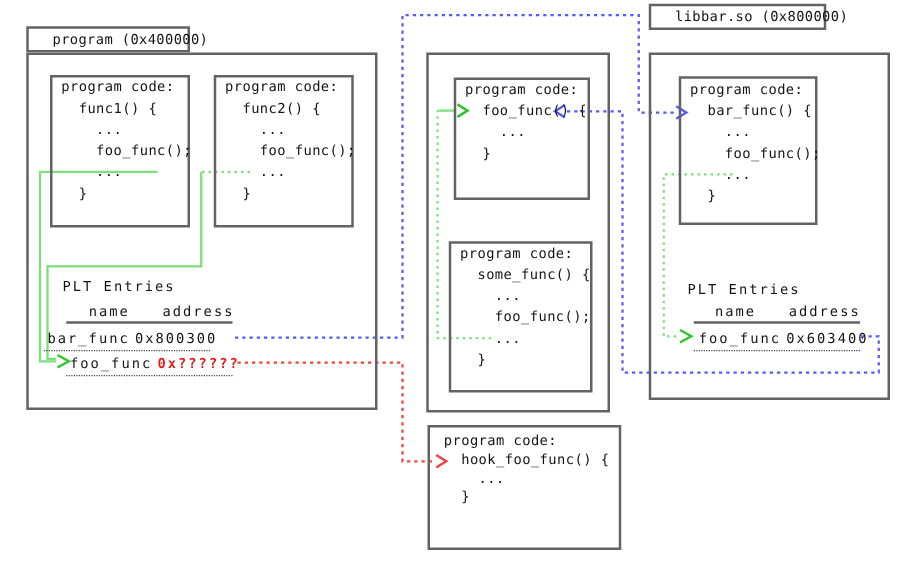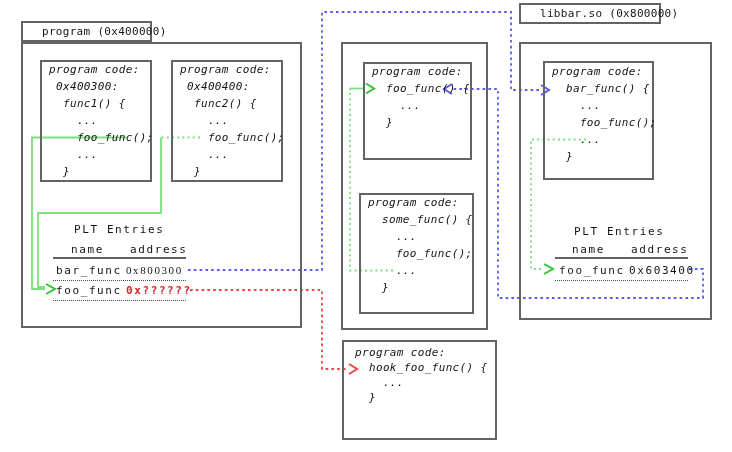--- a/index.html
+++ b/index.html
@@ -18,24 +18,24 @@
   .ln-blue{stroke:var(--blue);stroke-dasharray:2.6 3.2;}
   .ln-red{stroke:var(--red);stroke-dasharray:2.6 3.2;}
   .head{fill:none;stroke-width:2;}
   .head-green{stroke:var(--green_arrow);}
   .head-blue{stroke:var(--blue);}
   .head-red{stroke:var(--red);}
   .box{position:absolute;border:2px solid var(--border);background:transparent;z-index:1;box-sizing:border-box;}
   .tab{position:absolute;border:2px solid var(--border);background:var(--bg);z-index:2;box-sizing:border-box;
        font-size:11px;letter-spacing:0.3px;line-height:17px;padding:0 19px;white-space:pre;}
   .code{position:absolute;z-index:3;font-size:11px;letter-spacing:0.35px;}
-  .code .cl{white-space:pre;line-height:17px;height:17px;font-style:italic;}
+  .code .cl{white-space:pre;line-height:17px;height:17px;}
   .code.lh15 .cl{line-height:15px;height:15px;}
   .plt-label,.plt-head,.plt-row{position:absolute;z-index:3;font-size:11px;letter-spacing:1.6px;white-space:pre;}
-  .plt-label{line-height:14px;margin-left:24px;}
+  .plt-label{line-height:14px;}
   .plt-head span,.plt-row span{position:absolute;top:0;line-height:14px;}
   .plt-row{height:18px;border-bottom:1px dotted #4a4a4a;}
   .plt-row span{line-height:17px;}
   .plt-rule{position:absolute;z-index:3;height:2px;background:var(--border);}
   .addr-red{color:var(--red_text);font-weight:bold;}
 </style>
 </head>
 <body>
 
 <div id="stage">
@@ -64,48 +64,46 @@
     <path class="ln ln-red" d="M190,290 H322 V369 H348"></path>
     <polyline class="head head-red" points="349,364 357,369 349,374"></polyline>
   </svg>
 
   <div class="tab" style="left:21px;top:21px;width:131px;height:21px;">program (0x400000)</div>
   <div class="box" style="left:21px;top:42px;width:281px;height:286px;"></div>
 
   <div class="box" style="left:40px;top:60px;width:112px;height:122px;"></div>
   <div class="code" style="left:49px;top:61px;">
     <div class="cl">program code:</div>
-    <div class="cl"> 0x400300:</div>
     <div class="cl">  func1() {</div>
     <div class="cl">    ...</div>
     <div class="cl">    foo_func();</div>
     <div class="cl">    ...</div>
     <div class="cl">  }</div>
   </div>
 
   <div class="box" style="left:171px;top:60px;width:112px;height:122px;"></div>
   <div class="code" style="left:180px;top:61px;">
     <div class="cl">program code:</div>
-    <div class="cl"> 0x400400:</div>
     <div class="cl">  func2() {</div>
     <div class="cl">    ...</div>
     <div class="cl">    foo_func();</div>
     <div class="cl">    ...</div>
     <div class="cl">  }</div>
   </div>
 
   <div class="plt-label" style="left:50px;top:223px;">PLT Entries</div>
   <div class="plt-head" style="left:0;top:243px;">
     <span style="left:71px;">name</span>
     <span style="left:130px;">address</span>
   </div>
   <div class="plt-rule" style="left:53px;top:257px;width:133px;"></div>
-  <div class="plt-row" style="left:53px;top:262px;width:133px;">
+  <div class="plt-row" style="left:35px;top:262px;width:133px;">
     <span style="left:3px;">bar_func</span>
-    <span style="left:73px;font-family:Liberation Serif, serif;">0x800300</span>
+    <span style="left:73px;">0x800300</span>
   </div>
   <div class="plt-row" style="left:53px;top:282px;width:133px;">
     <span style="left:3px;">foo_func</span>
     <span class="addr-red" style="left:73px;">0x??????</span>
   </div>
 
   <div class="box" style="left:341px;top:42px;width:147px;height:288px;"></div>
 
   <div class="box" style="left:363px;top:62px;width:109px;height:98px;"></div>
   <div class="code" style="left:372px;top:63px;">

